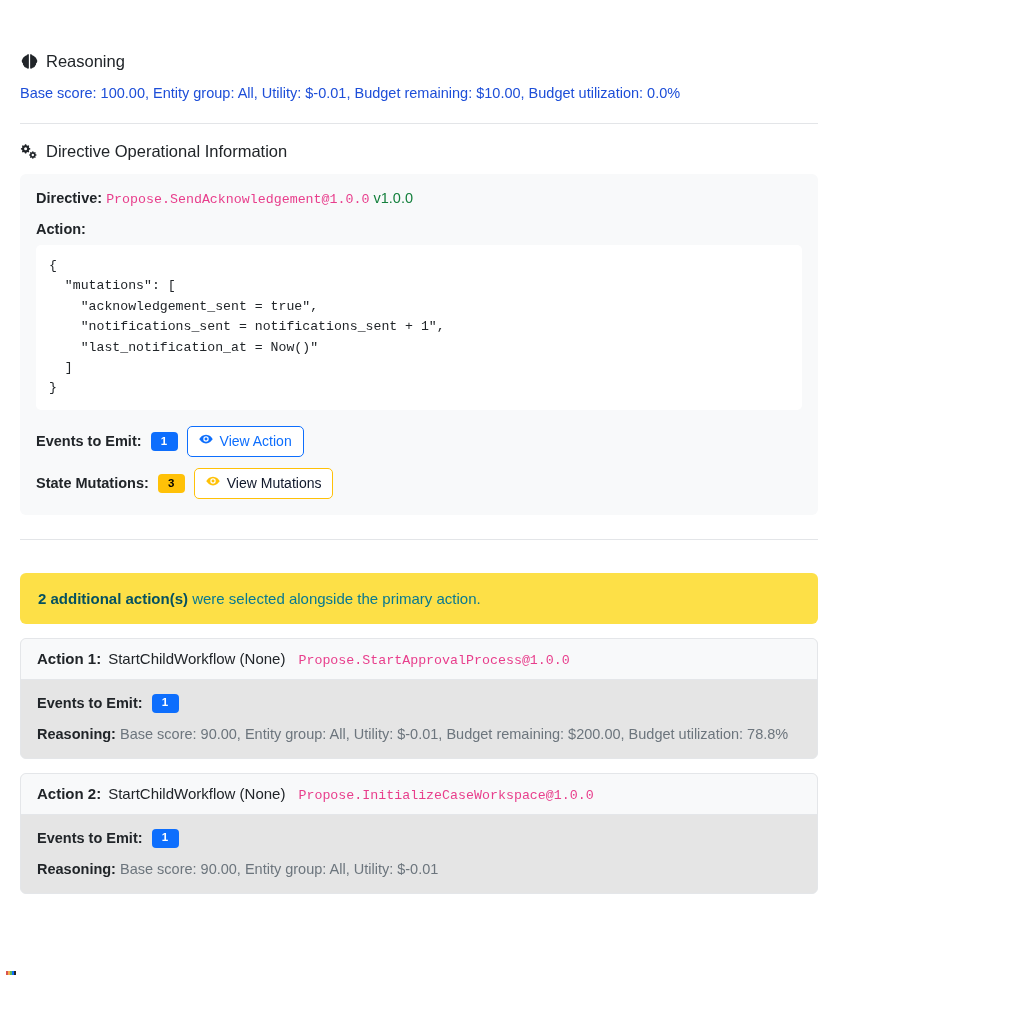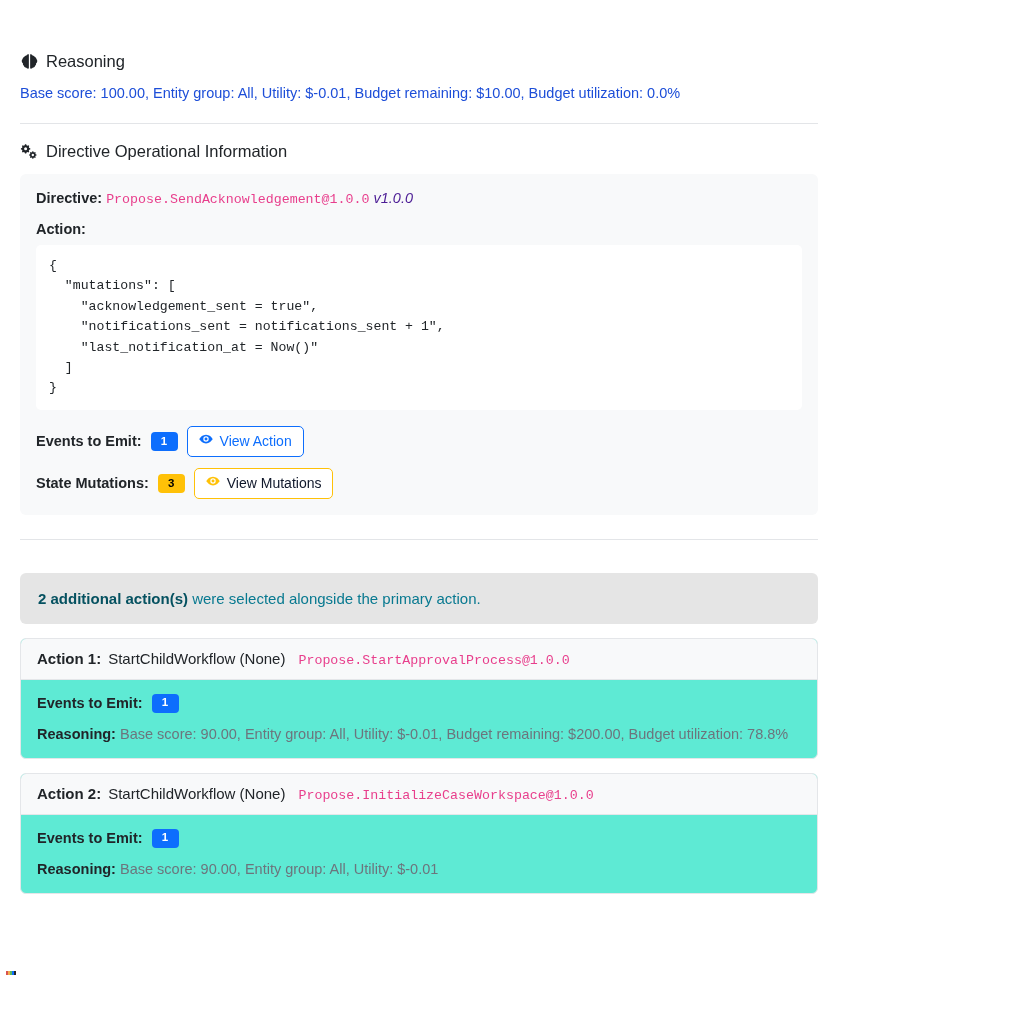--- a/index.html
+++ b/index.html
@@ -62,21 +62,21 @@
     font-size: 14.5px;
     margin-bottom: 14px;
   }
   .kv:last-child { margin-bottom: 0; }
   .lbl { font-weight: bold; color: #212529; }
   .code-inline {
     font-family: "Liberation Mono", "DejaVu Sans Mono", monospace;
     color: #e83e8c;
     font-size: 13.3px;
   }
-  .ver { color: #4c1d95; font-style: italic; }
+  .ver { color: #15803d; }
 
   pre.codeblock {
     background: #ffffff;
     border-radius: 5px;
     margin: 8px 0 16px 0;
     padding: 11px 13px;
     font-family: "Liberation Mono", "DejaVu Sans Mono", monospace;
     font-size: 13.2px;
     line-height: 1.55;
     color: #212529;
@@ -118,34 +118,34 @@
     font-size: 14px;
     line-height: 1.35;
     cursor: pointer;
     box-sizing: border-box;
   }
   .btn-outline-primary { border: 1px solid #0d6efd; color: #0d6efd; }
   .btn-outline-warning { border: 1px solid #ffc107; color: #0f172a; align-items: center; }
 
   
   .alert-info {
-    background: #e5e5e5;
+    background: #fde047;
     border-radius: 6px;
     padding: 17px 18px;
     font-size: 15px;
     color: #087990;
     box-sizing: border-box;
   }
   .alert-info b { color: #055160; }
 
   
   .card {
     border: 1px solid #e4e6e9;
     border-radius: 6px;
-    background: #5eead4;
+    background: #e5e5e5;
     margin-top: 14px;
     overflow: hidden;
   }
   .card-header {
     background: #f8f9fa;
     border-bottom: 1px solid #e4e6e9;
     padding: 11px 16px;
     font-size: 15px;
     display: flex;
     align-items: baseline;

